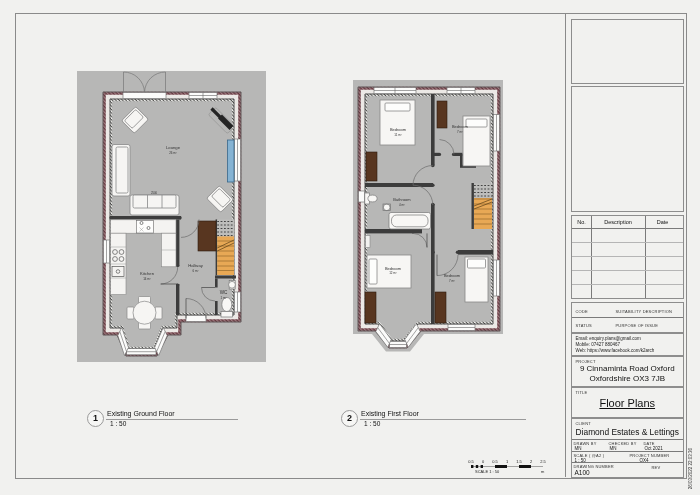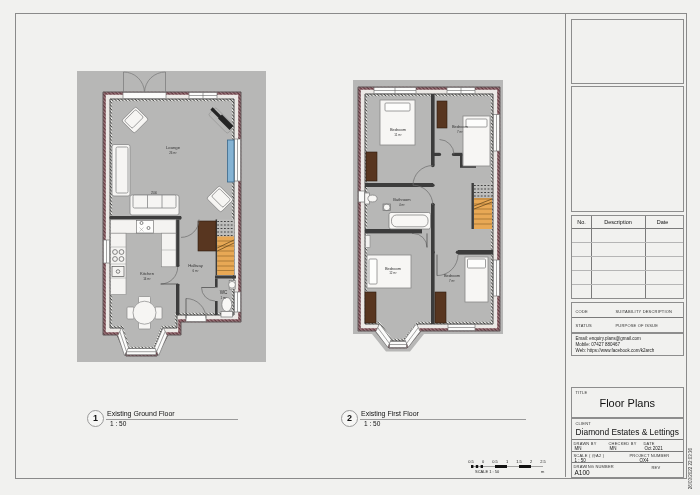--- a/index.html
+++ b/index.html
@@ -40,24 +40,28 @@
     <div class="lbl" style="position:absolute;left:4px;top:20px;">STATUS</div>
     <div class="lbl" style="position:absolute;left:44px;top:20px;">PURPOSE OF ISSUE</div>
   </div>
 
   <div class="tb" style="left:570.5px;top:333px;width:111.5px;height:21px;">
     <div class="tinytxt" style="position:absolute;left:4px;top:2px;">Email: enquiry.plans@gmail.com</div>
     <div class="tinytxt" style="position:absolute;left:4px;top:8px;">Mobile: 07427 880467</div>
     <div class="tinytxt" style="position:absolute;left:4px;top:14px;">Web: https://www.facebook.com/k2arch</div>
   </div>
 
+  <div class="tb" style="left:570.5px;top:356px;width:111.5px;height:29px;">
+    <div class="lbl" style="position:absolute;left:4px;top:2px;">PROJECT</div>
+    <div style="position:absolute;left:0;top:7px;width:100%;text-align:center;font-size:8px;color:#111;line-height:10px;">9 Cinnaminta Road Oxford<br>Oxfordshire OX3 7JB</div>
+  </div>
 
   <div class="tb" style="left:570.5px;top:387px;width:111.5px;height:29px;">
     <div class="lbl" style="position:absolute;left:4px;top:2px;">TITLE</div>
-    <div style="position:absolute;left:0;top:9px;width:100%;text-align:center;font-size:11px;color:#111;">Floor Plans</div>
+    <div style="position:absolute;left:0;top:9px;width:100%;text-align:center;font-size:11px;color:#111;text-decoration:underline;">Floor Plans</div>
   </div>
 
   <div class="tb" style="left:570.5px;top:418px;width:111.5px;height:58px;">
     <div class="lbl" style="position:absolute;left:4px;top:2px;">CLIENT</div>
     <div style="position:absolute;left:0;top:8px;width:100%;text-align:center;font-size:8.4px;color:#111;white-space:nowrap;">Diamond Estates &amp; Lettings</div>
     <div style="position:absolute;left:0;top:20px;width:100%;height:1px;background:#7a7a7a;"></div>
     <div class="lbl" style="position:absolute;left:2px;top:22px;">DRAWN BY</div>
     <div class="tinytxt" style="position:absolute;left:3px;top:27px;">MN</div>
     <div class="lbl" style="position:absolute;left:37px;top:22px;">CHECKED BY</div>
     <div class="tinytxt" style="position:absolute;left:38px;top:27px;">MN</div>

